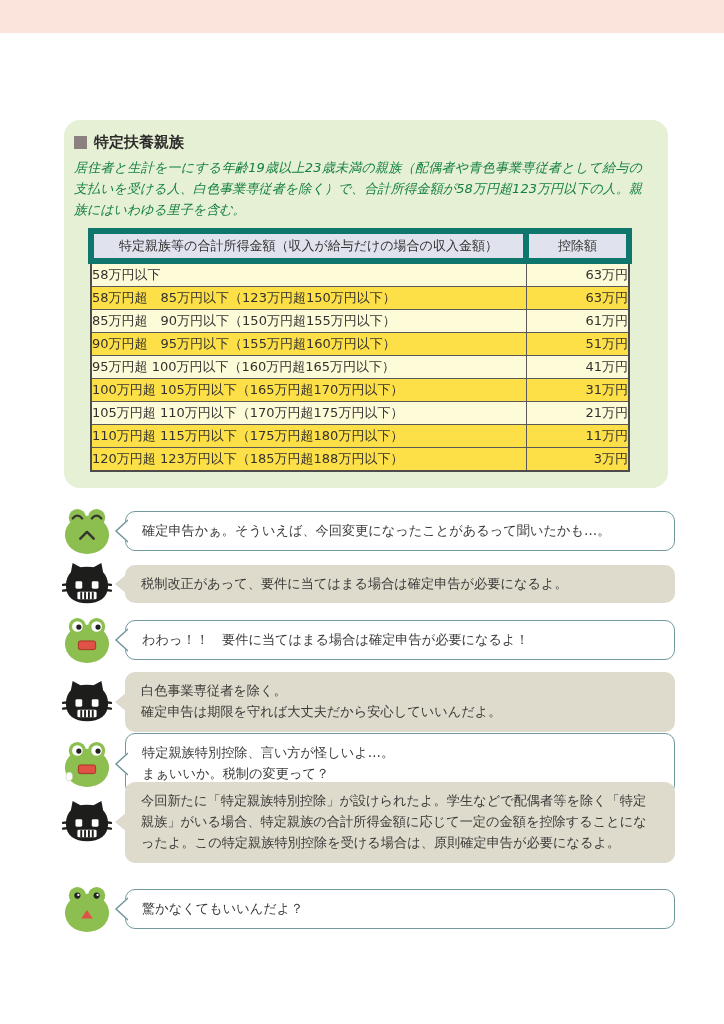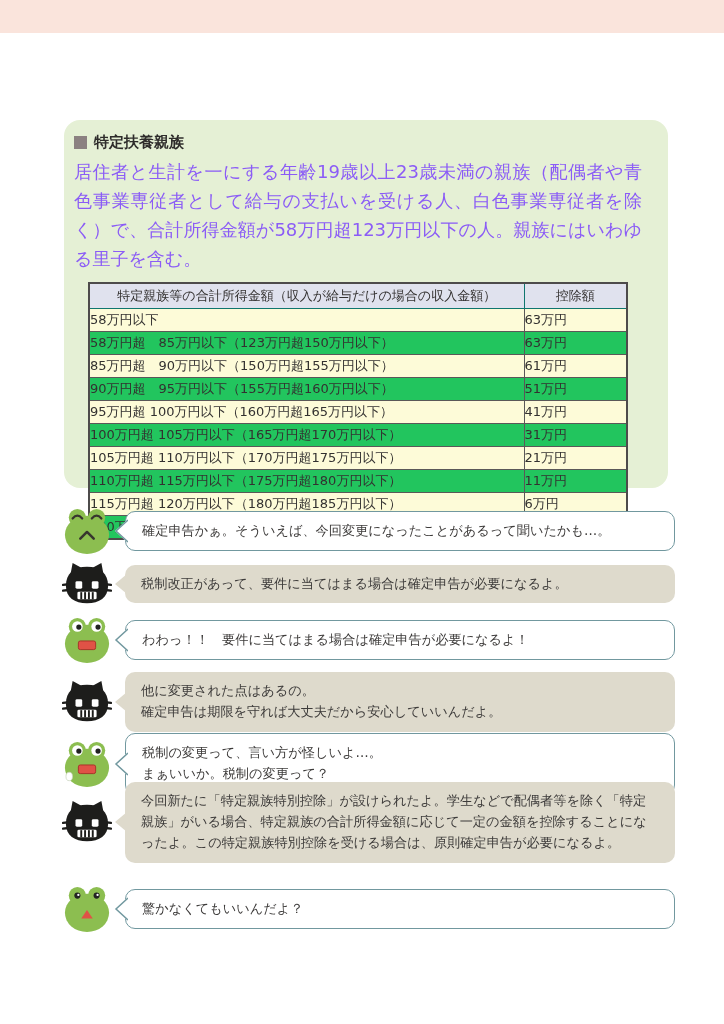--- a/index.html
+++ b/index.html
@@ -12,41 +12,41 @@
 
   
   .panel{
     position:absolute;left:64px;top:100px;width:604px;height:368px;
     background:#e5f0d5;border-radius:16px;box-sizing:border-box;
     padding:12px 18px 0 10px;
     margin-top:20px;
   }
   .panel-title{display:flex;align-items:center;gap:7px;font-size:15px;font-weight:bold;color:#2e2c2b;line-height:20px;}
   .title-square{width:13px;height:13px;background:#8b8181;flex:none;}
-  .panel-desc{margin-top:5px;width:568px;font-size:18px;line-height:1.62;color:#8b5cf6;text-align:justify;}
+  .panel-desc{margin-top:5px;width:568px;font-size:13px;line-height:1.62;color:#15803d;text-align:justify;font-style:italic;}
 
   
   table.tax{
     margin:8px 0 0 14px;border-collapse:collapse;table-layout:fixed;
     width:538px;font-size:13px;color:#333130;
     border:2px solid #4d4b4b;
   }
   table.tax col.c1{width:435px;}
   table.tax col.c2{width:103px;}
   table.tax th{
     background:#e0e2ee;font-weight:normal;text-align:center;
-    border:1px solid #0f766e;height:24px;padding:0;
+    border:6px solid #0f766e;height:24px;padding:0;
   }
   table.tax td{
     border:1px solid #5a5858;height:22px;padding:0;
   }
   td.range{text-align:left;padding-left:56px;}
-  td.amount{text-align:left;}
+  td.amount{text-align:right;}
   tr.y td{background:#fdfbd8;}
-  tr.p td{background:#22c55e;}
+  tr.p td{background:#fde047;}
 
   
   .row{position:absolute;left:62px;width:613px;display:flex;align-items:center;}
   .avatar{width:50px;flex:none;display:flex;justify-content:center;}
   .bubble{
     position:relative;flex:1;margin-left:13px;border-radius:10px;
     padding:9px 16px;font-size:13.2px;line-height:1.58;color:#3d3b3a;
     min-height:23px;display:flex;flex-direction:column;
     box-sizing:border-box;
   }
@@ -102,24 +102,20 @@
       <td class="range">100万円超 105万円以下（165万円超170万円以下）</td>
       <td class="amount">31万円</td>
     </tr>
     <tr class="y">
       <td class="range">105万円超 110万円以下（170万円超175万円以下）</td>
       <td class="amount">21万円</td>
     </tr>
     <tr class="p">
       <td class="range">110万円超 115万円以下（175万円超180万円以下）</td>
       <td class="amount">11万円</td>
-    </tr>
-    <tr class="y">
-      <td class="range">115万円超 120万円以下（180万円超185万円以下）</td>
-      <td class="amount">6万円</td>
     </tr>
     <tr class="p">
       <td class="range">120万円超 123万円以下（185万円超188万円以下）</td>
       <td class="amount">3万円</td>
     </tr>
   </tbody>
     </table>
 </div>
 
 <div class="row" style="top:507px">
@@ -215,21 +211,21 @@
           <line x1="24" y1="32.5" x2="24" y2="40"></line>
         <line x1="28" y1="32.5" x2="28" y2="40"></line>
           <line x1="32" y1="32.5" x2="32" y2="40"></line>
       </g>
     </svg>
   </div>
   <div class="bubble cat-b">
     <svg class="ptr cat-p" width="13" height="20" viewBox="0 0 13 20">
         <path d="M13,0 L1,10 L13,20 Z" fill="#dedacc"></path>
       </svg>
-    <div>他に変更された点はあるの。</div>
+    <div>白色事業専従者を除く。</div>
     <div>確定申告は期限を守れば大丈夫だから安心していいんだよ。</div>
   </div>
 </div>
 
 <div class="row" style="top:733px">
   <div class="avatar">
     <svg width="50" height="48" viewBox="0 0 52 50">
       <circle cx="16" cy="11" r="9" fill="#8cbe50"></circle>
         <circle cx="36" cy="11" r="9" fill="#8cbe50"></circle>
       <ellipse cx="26" cy="29" rx="23" ry="20" fill="#8cbe50"></ellipse>
@@ -239,21 +235,21 @@
         <circle cx="37.5" cy="11.5" r="2.7" fill="#222222"></circle>
       <rect x="17" y="26" width="18" height="9" rx="2" fill="#e05246" stroke="#a83228" stroke-width="1"></rect>
       <ellipse cx="7.5" cy="38" rx="3.4" ry="4.4" fill="#ffffff" stroke="#c9d4bd" stroke-width="0.8"></ellipse>
     </svg>
   </div>
   <div class="bubble frog-b">
     <svg class="ptr frog-p" width="15" height="24" viewBox="0 0 15 24">
         <path d="M15,0 L2,12 L15,24 Z" fill="#ffffff"></path>
         <path d="M15,1 L3,12 L15,23" fill="none" stroke="#71989f" stroke-width="1.5"></path>
       </svg>
-    <div>税制の変更って、言い方が怪しいよ…。</div>
+    <div>特定親族特別控除、言い方が怪しいよ…。</div>
     <div>まぁいいか。税制の変更って？</div>
   </div>
 </div>
 
 <div class="row" style="top:782px">
   <div class="avatar">
     <svg width="50" height="46" viewBox="0 0 52 48">
       <g stroke="#1d1d1b" stroke-width="2.4" stroke-linecap="round">
         <line x1="1" y1="25" x2="9" y2="24"></line>
           <line x1="1" y1="31" x2="9" y2="30"></line>

